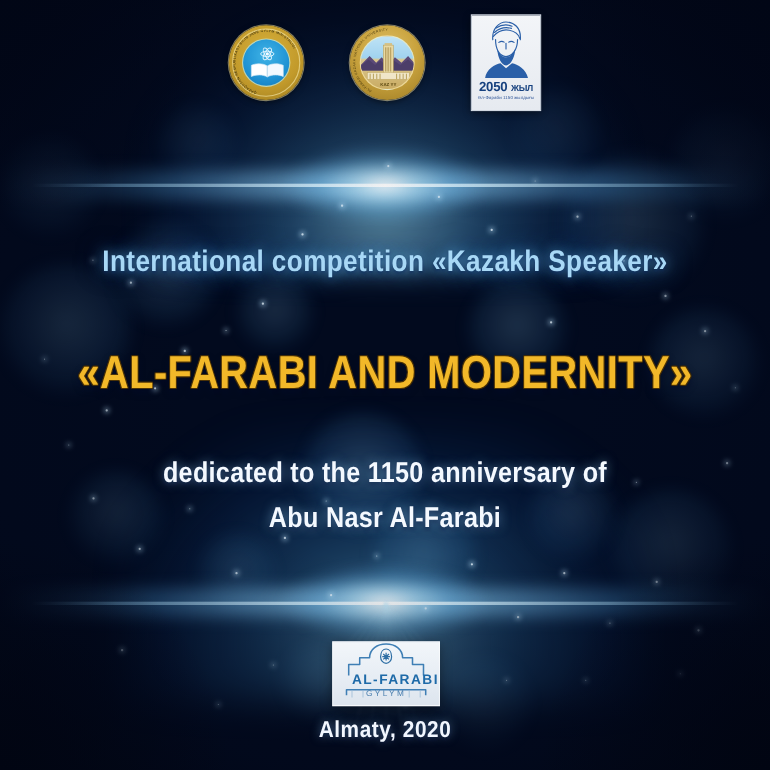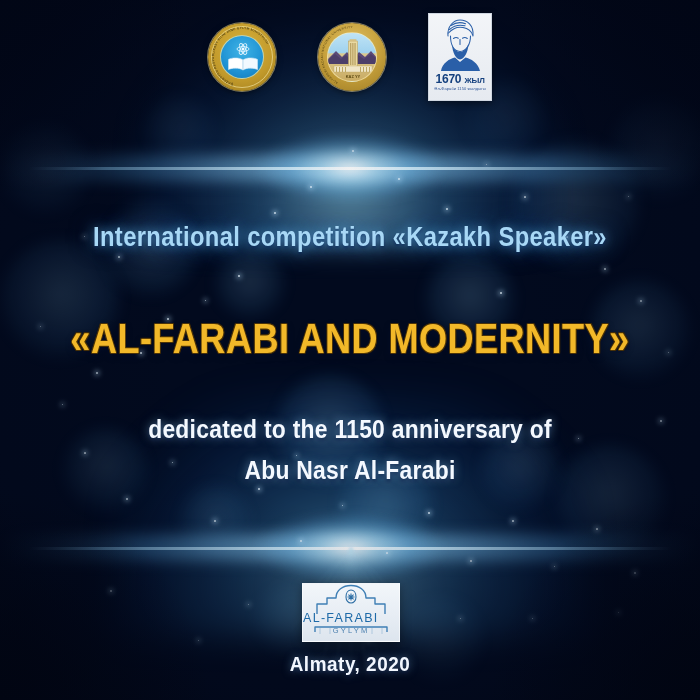--- a/index.html
+++ b/index.html
@@ -311,24 +311,24 @@
     margin-left: -48px;
     background: linear-gradient(180deg, #f2f6fa 0%, #e7edf4 55%, #dde5ee 100%);
     border: 1px solid rgba(255,255,255,0.55);
     box-shadow: 0 2px 10px rgba(0,0,0,0.4);
     overflow: hidden;
   }
   .center-logo .cl-name {
     position: absolute;
     left: 0; right: 0;
     top: 28px;
-    text-align: left;
+    text-align: right;
     font-family: "Liberation Sans", sans-serif;
     font-size: 12.5px;
-    font-weight: 400;
+    font-weight: 700;
     letter-spacing: 1.3px;
     color: #1e6aa8;
     line-height: 1;
   }
   .center-logo .cl-sub {
     position: absolute;
     left: 0; right: 0;
     top: 43px;
     text-align: center;
     font-family: "Liberation Sans", sans-serif;
@@ -549,21 +549,21 @@
             <path d="M21.5 24.5 C23 23.4, 25 23.4, 26.3 24.3"></path>
             <path d="M30.5 24.3 C31.8 23.4, 33.8 23.4, 35.3 24.5"></path>
             <path d="M28 25.5 L28 30.5"></path>
           </g>
 
           <path d="M20 30 C20.5 39, 24 45, 28 45.5 C32 45, 36 39, 36.5 30 C34 36, 31 38, 28 38 C25 38, 22 36, 20 30 Z" fill="#2a5fa8"></path>
 
           <path d="M9 57 C10 49, 18 44.5, 23 43.5 L28 48 L33.5 43.5 C38.5 44.5, 46.5 49, 48 57 Z" fill="#2a5fa8"></path>
         </svg>
         <div class="yr">
-          <span>1670</span>
+          <span>2050</span>
           <span class="unit">ЖЫЛ</span>
         </div>
         <div class="sub">Әл-Фараби 1150 жылдығы</div>
       </div>
     </div>
 
   </div>
 
   <div class="headline line-subtitle">International competition «Kazakh Speaker»</div>
 

